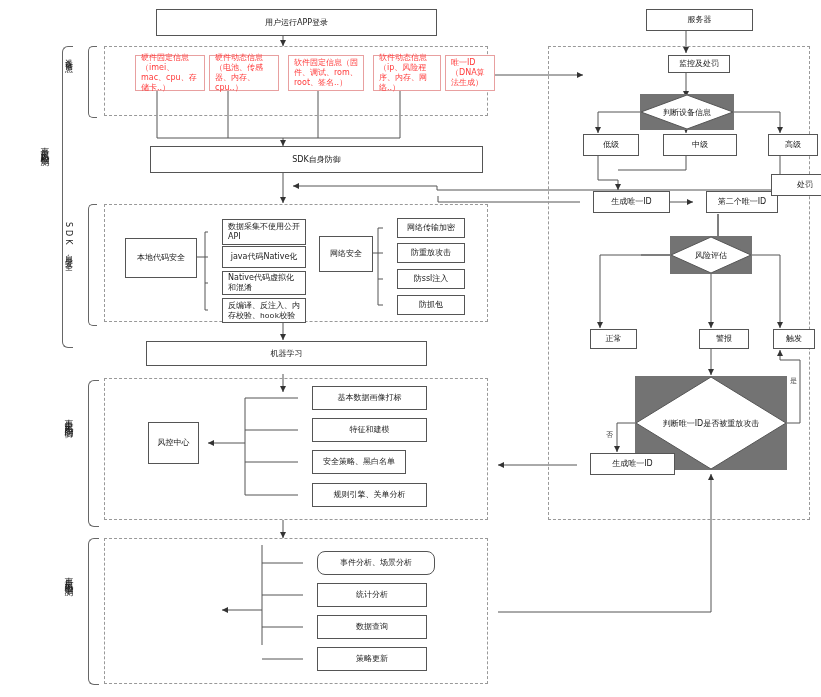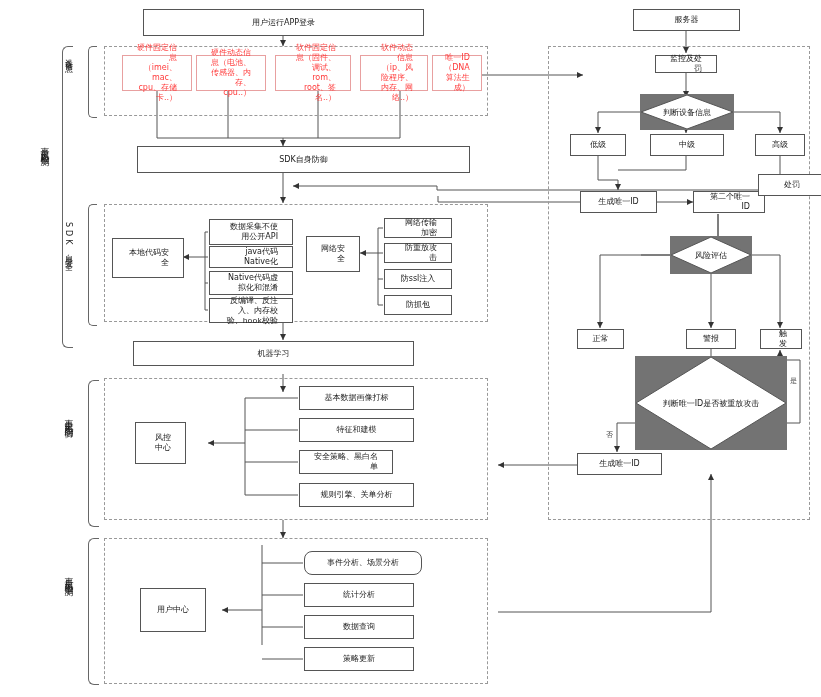--- a/index.html
+++ b/index.html
@@ -1,21 +1,21 @@
 <!DOCTYPE html>
 <html><head>
 <meta charset="utf-8">
 <style>
   html,body{margin:0;padding:0;background:#ffffff;}
   body{width:821px;height:697px;font-family:"DejaVu Sans","Liberation Sans",sans-serif;}
   #canvas{position:relative;width:821px;height:697px;overflow:hidden;}
   svg#wires{position:absolute;left:0;top:0;width:821px;height:697px;pointer-events:none;}
   .box{position:absolute;box-sizing:border-box;border:1px solid #555;background:#fff;
-       display:flex;align-items:center;justify-content:center;text-align:right;
-       font-size:8px;line-height:1.25;color:#1a1a1a;padding:1px 14px;}
+       display:flex;align-items:center;justify-content:center;text-align:left;
+       font-size:8px;line-height:1.25;color:#1a1a1a;padding:1px 5px;margin-left:13px;}
   .box.red{border-color:#e8a0a0;color:#ff3b3b;}
   .dash{position:absolute;box-sizing:border-box;border:1px dashed #999;background:transparent;}
   .diamond{position:absolute;box-sizing:border-box;background:#737373;}
   .diamond .dlabel{position:absolute;left:0;top:0;width:100%;height:100%;
         display:flex;align-items:center;justify-content:center;font-size:8px;color:#1a1a1a;}
   .vlabel{position:absolute;font-size:9px;color:#1a1a1a;text-align:center;
         writing-mode:vertical-rl;letter-spacing:2px;white-space:nowrap;}
   .edgelabel{position:absolute;font-size:7px;color:#444;}
   .brace{position:absolute;}
 </style>
@@ -151,21 +151,20 @@
   <div class="box" style="left:384px;top:295px;width:68px;height:20px;">防抓包</div>
 
   <div class="box" style="left:133px;top:341px;width:281px;height:25px;">机器学习</div>
 
   <div class="box" style="left:135px;top:422px;width:51px;height:42px;">风控中心</div>
   <div class="box" style="left:299px;top:386px;width:115px;height:24px;">基本数据画像打标</div>
   <div class="box" style="left:299px;top:418px;width:115px;height:24px;">特征和建模</div>
   <div class="box" style="left:299px;top:450px;width:94px;height:24px;">安全策略、黑白名单</div>
   <div class="box" style="left:299px;top:483px;width:115px;height:24px;">规则引擎、关单分析</div>
 
-  <div class="box" style="left:140px;top:588px;width:66px;height:44px;">用户中心</div>
   <div class="box" style="left:304px;top:551px;width:118px;height:24px;border-radius:8px;">事件分析、场景分析</div>
   <div class="box" style="left:304px;top:583px;width:110px;height:24px;">统计分析</div>
   <div class="box" style="left:304px;top:615px;width:110px;height:24px;">数据查询</div>
   <div class="box" style="left:304px;top:647px;width:110px;height:24px;">策略更新</div>
 
   <div class="box" style="left:633px;top:9px;width:107px;height:22px;">服务器</div>
   <div class="box" style="left:655px;top:55px;width:62px;height:18px;">监控及处罚</div>
 
   <div class="diamond" style="left:640px;top:94px;width:94px;height:36px;">
     <svg width="94" height="36" viewBox="0 0 94 36">
@@ -186,21 +185,21 @@
     <svg width="82" height="38" viewBox="0 0 82 38">
       <polygon points="41,1 81,19 41,37 1,19" fill="#fff" stroke="#555" stroke-width="1"></polygon>
     </svg>
     <span class="dlabel">风险评估</span>
   </div>
 
   <div class="box" style="left:577px;top:329px;width:47px;height:20px;">正常</div>
   <div class="box" style="left:686px;top:329px;width:50px;height:20px;">警报</div>
   <div class="box" style="left:760px;top:329px;width:42px;height:20px;">触发</div>
 
-  <div class="diamond" style="left:635px;top:356px;width:152px;height:94px;">
+  <div class="diamond" style="left:635px;top:376px;width:152px;height:94px;">
     <svg width="152" height="94" viewBox="0 0 152 94">
       <polygon points="76,1 151,47 76,93 1,47" fill="#fff" stroke="#555" stroke-width="1"></polygon>
     </svg>
     <span class="dlabel">判断唯一ID是否被重放攻击</span>
   </div>
 
   <div class="box" style="left:577px;top:453px;width:85px;height:22px;">生成唯一ID</div>
 
   <div class="edgelabel" style="left:606px;top:430px;">否</div>
   <div class="edgelabel" style="left:790px;top:376px;">是</div>

